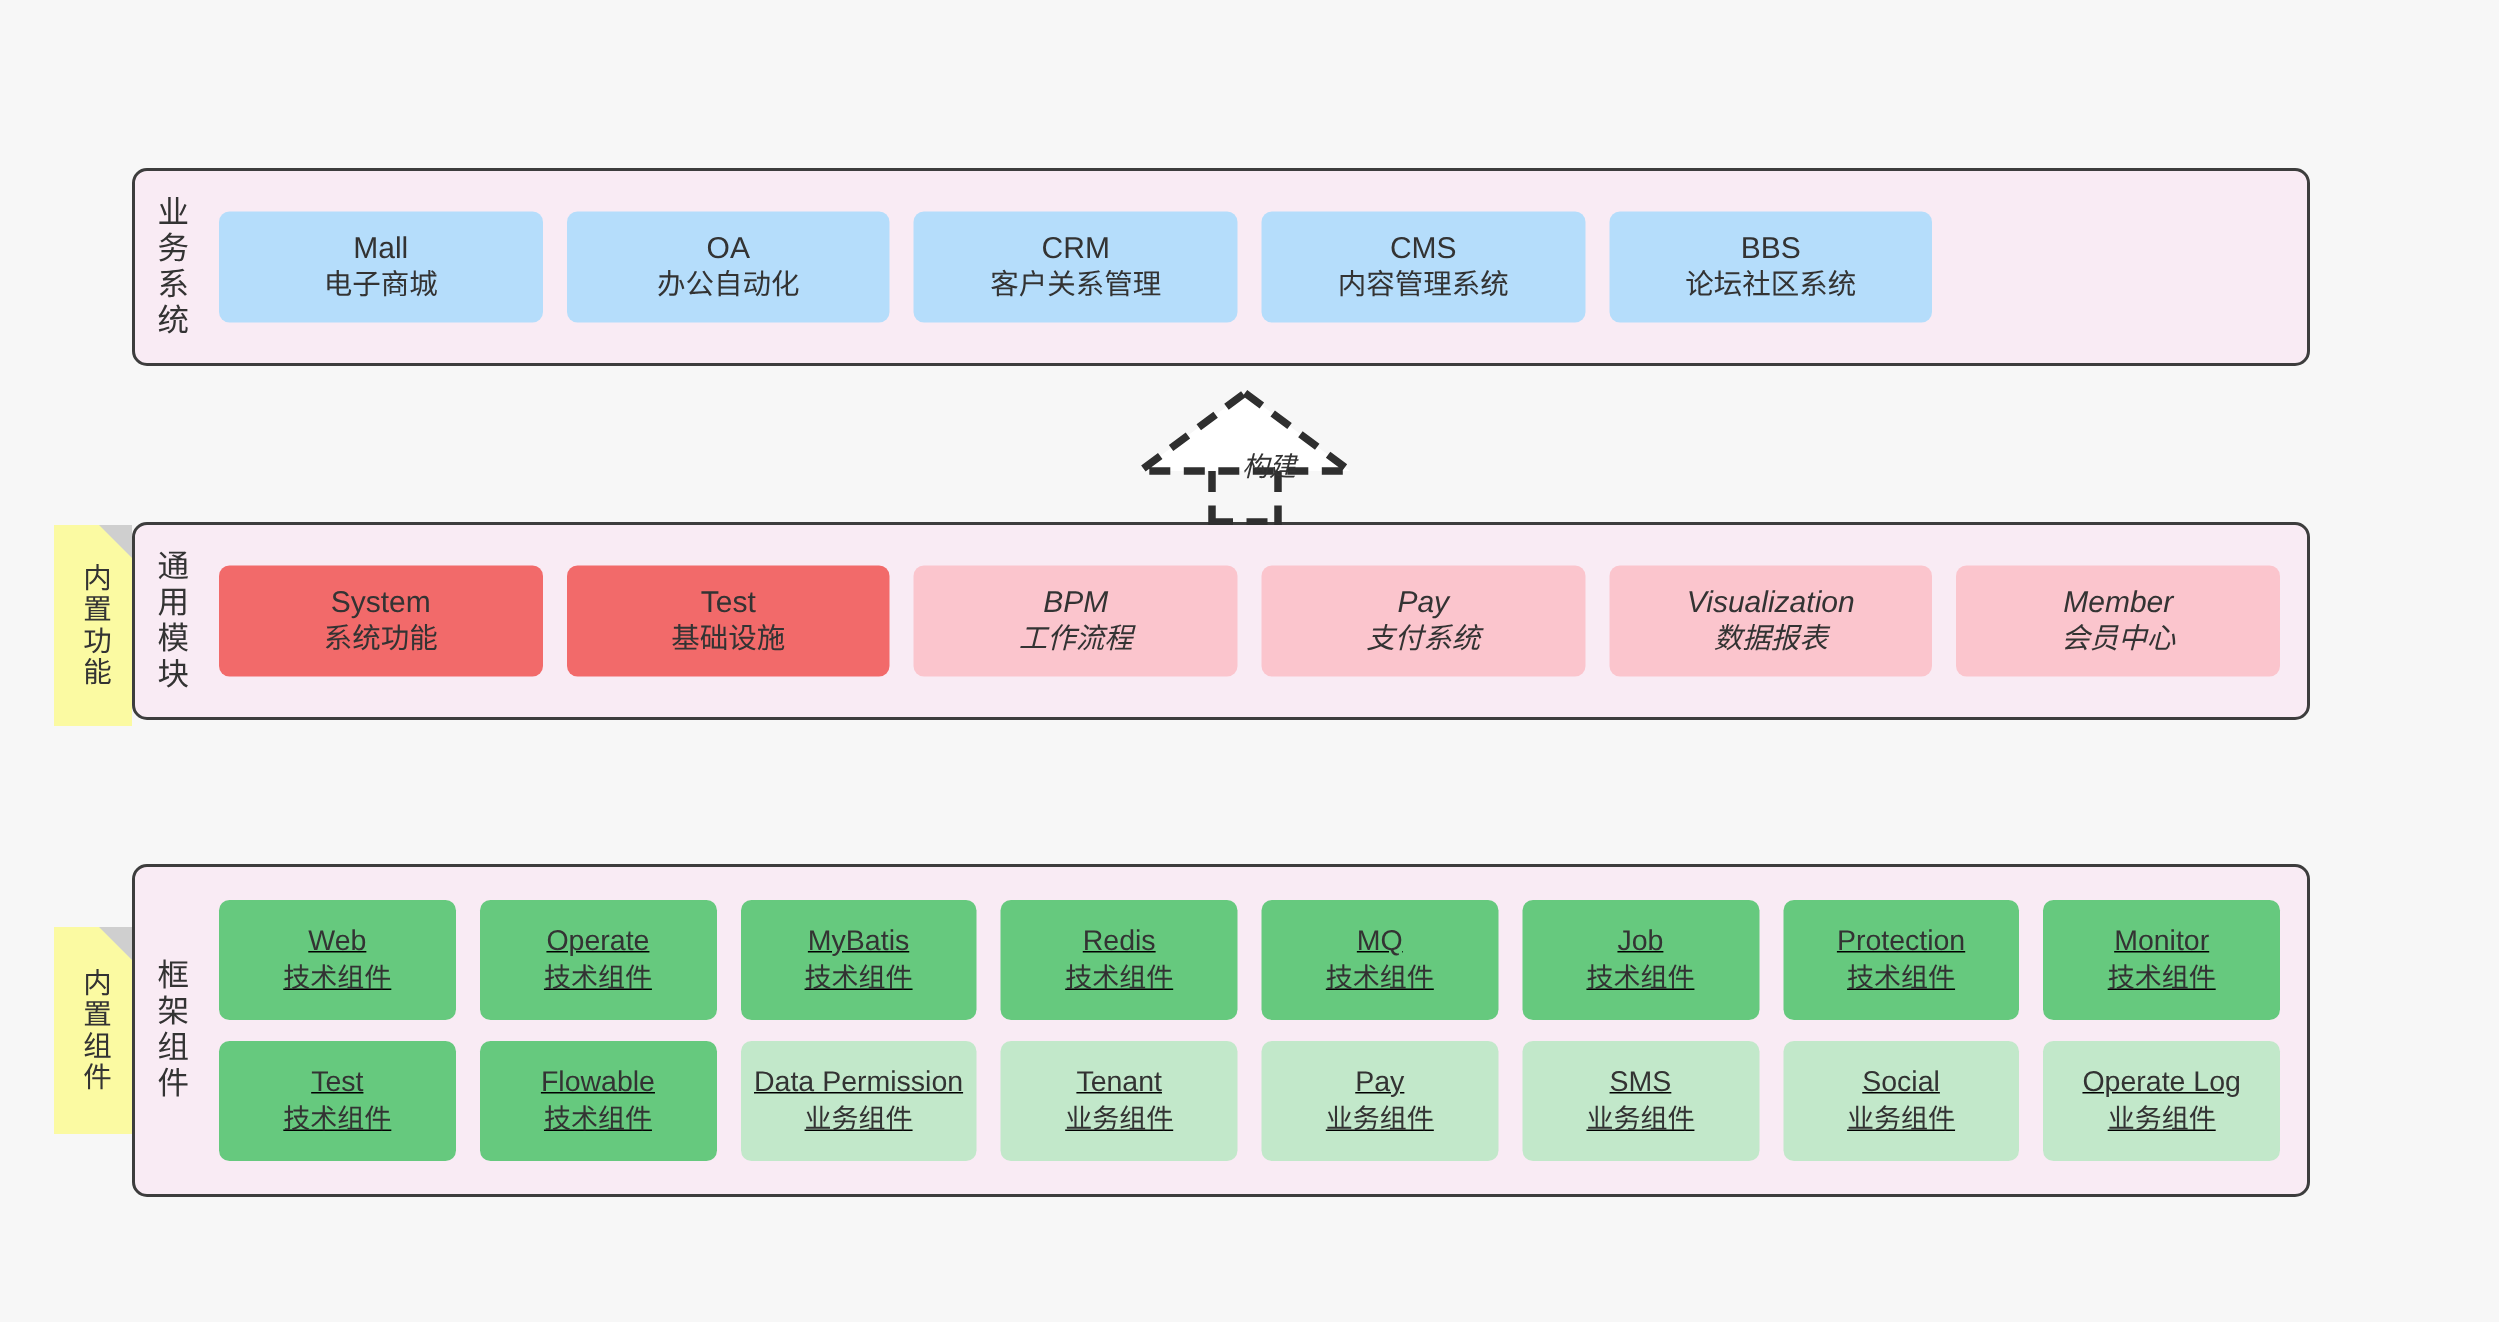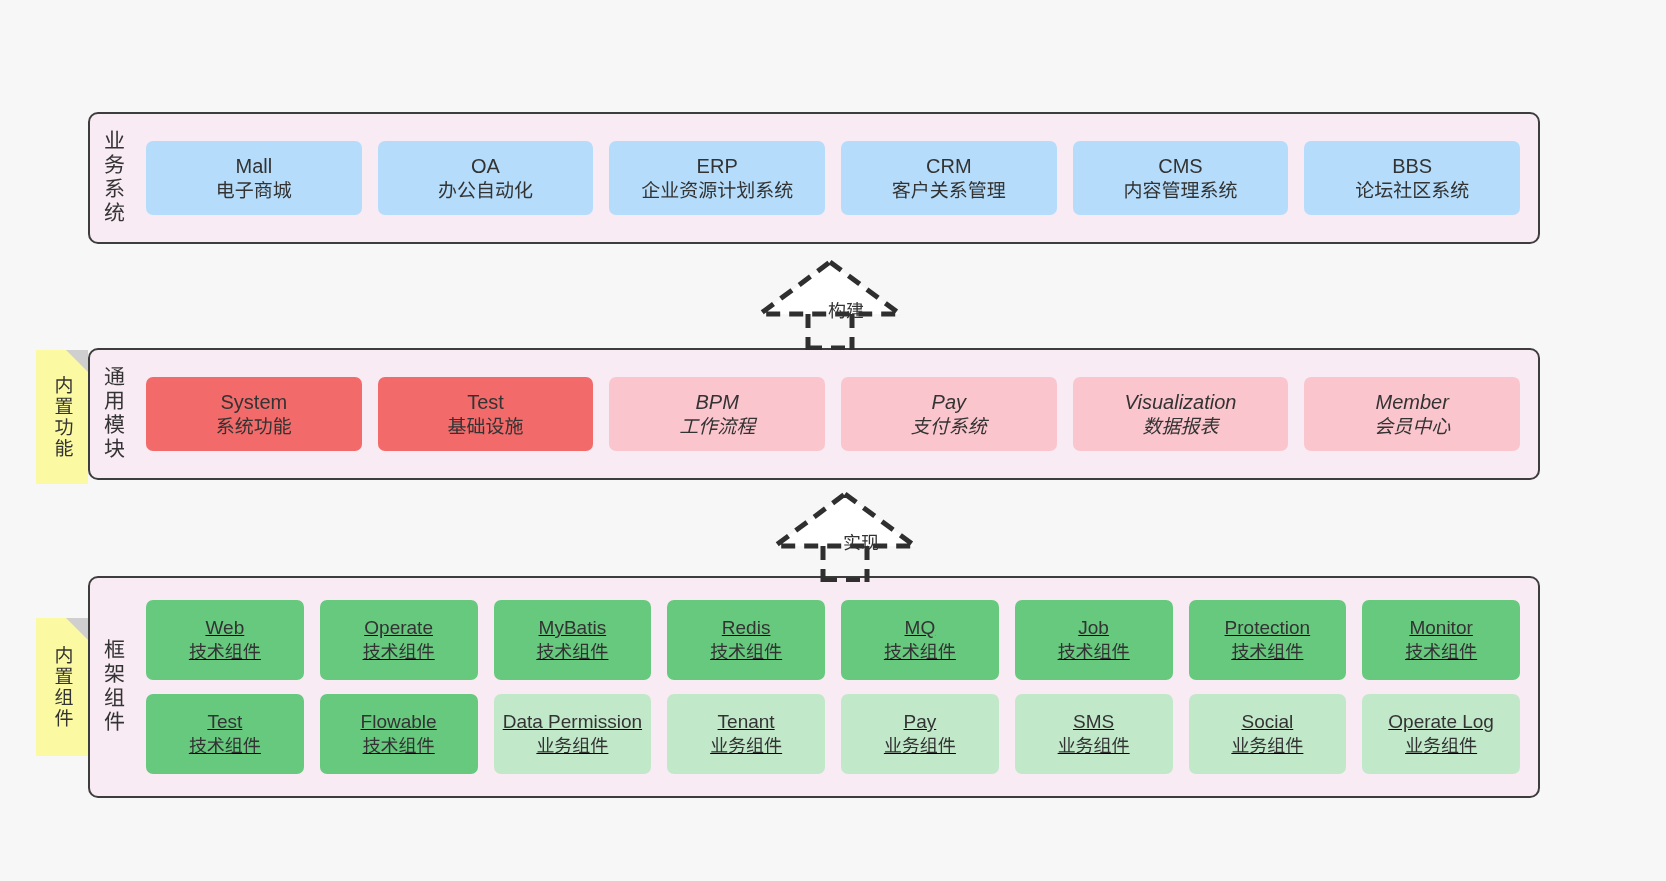--- a/index.html
+++ b/index.html
@@ -125,42 +125,39 @@
   .arrow svg { display: block; width: 150px; height: 92px; }
   .arrow .arrow-label {
     position: absolute;
     left: 73px;
     top: 38px;
     font-size: 18px;
     color: #333333;
     background: transparent;
     white-space: nowrap;
     user-select: none;
+    font-style: italic;
   }
 </style>
 </head>
 <body>
 
 <div id="stage">
 
   <div class="layer layer-business" style="left:88px; top:112px; width:1452px; height:132px;">
     <div class="layer-label">业务系统</div>
     <div class="cards cols6">
 
       <div class="card c-blue">
         <span class="en">Mall</span>
         <span class="cn">电子商城</span>
       </div>
       <div class="card c-blue">
         <span class="en">OA</span>
         <span class="cn">办公自动化</span>
-      </div>
-      <div class="card c-blue">
-        <span class="en">ERP</span>
-        <span class="cn">企业资源计划系统</span>
       </div>
       <div class="card c-blue">
         <span class="en">CRM</span>
         <span class="cn">客户关系管理</span>
       </div>
       <div class="card c-blue">
         <span class="en">CMS</span>
         <span class="cn">内容管理系统</span>
       </div>
       <div class="card c-blue">
@@ -209,27 +206,20 @@
         <span class="cn">数据报表</span>
       </div>
       <div class="card c-pink">
         <span class="en">Member</span>
         <span class="cn">会员中心</span>
       </div>
 
     </div>
   </div>
 
-  <div class="arrow" style="left:770px; top:490px;">
-    <svg viewBox="0 0 150 92" xmlns="http://www.w3.org/2000/svg">
-      <polygon points="75,4 145,56 5,56" fill="#ffffff" stroke="#2f2f2f" stroke-width="5" stroke-dasharray="14 9" stroke-linejoin="miter"></polygon>
-      <path d="M53,56 L53,92 M97,56 L97,92 M53,90 L97,90" fill="none" stroke="#2f2f2f" stroke-width="5" stroke-dasharray="14 9"></path>
-    </svg>
-    <span class="arrow-label">实现</span>
-  </div>
 
   <div class="sticky" style="left:36px; top:618px; height:138px;">
     <span class="fold"></span>
     <span>内置组件</span>
   </div>
 
   <div class="layer layer-framework" style="left:88px; top:576px; width:1452px; height:222px;">
     <div class="layer-label">框架组件</div>
     <div class="cards cols8">
 

